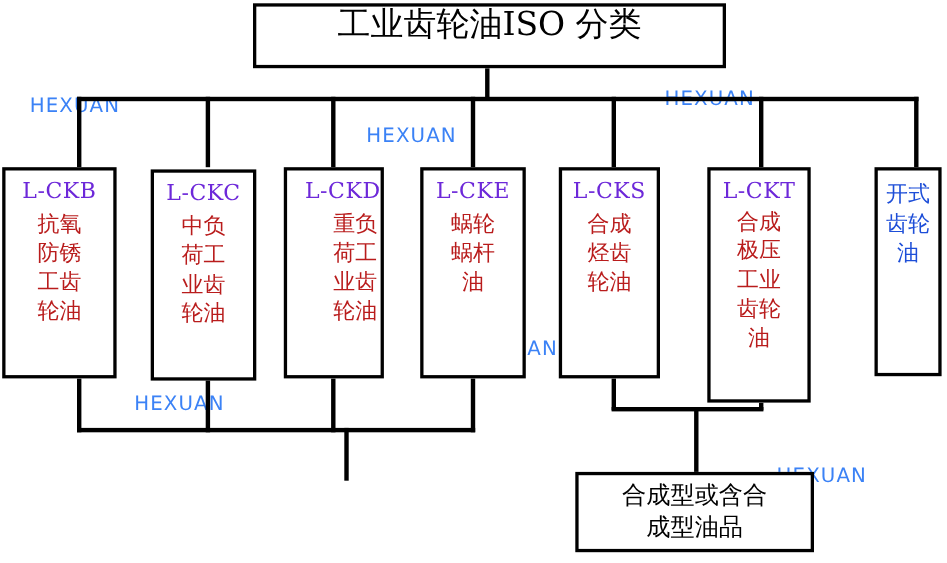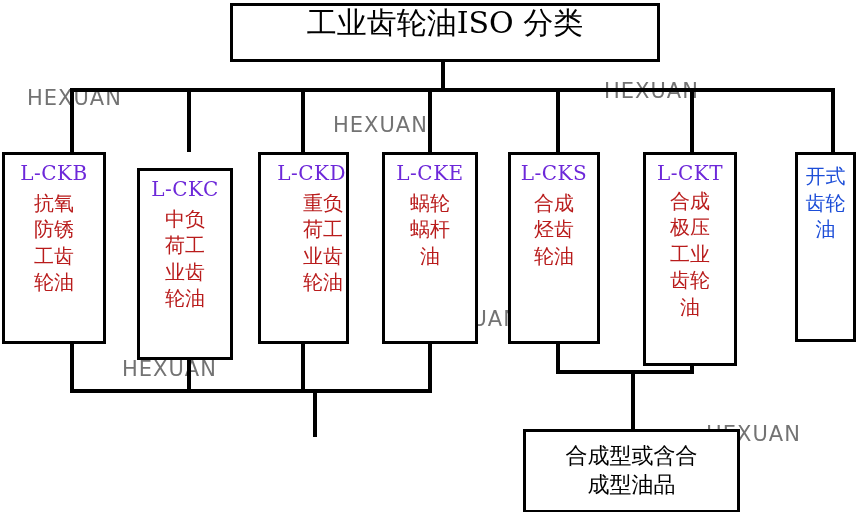--- a/index.html
+++ b/index.html
@@ -72,23 +72,23 @@
     text-align: center;
     padding: 0 6px;
   }
   .line {
     position: absolute;
     background: #000000;
     z-index: 2;
   }
   .wm {
     position: absolute;
-    color: #737373;
+    color: #3b82f6;
     font-family: "DejaVu Sans", "Liberation Sans", sans-serif;
-    font-size: 21px;
+    font-size: 18px;
     letter-spacing: 1px;
     z-index: 1;
     user-select: none;
     white-space: nowrap;
   }
 </style>
 </head>
 <body>
 
 <div id="canvas">
@@ -112,21 +112,21 @@
   <div class="line" style="left:831px; top:88px; width:4px; height:64px;"></div>
 
   <div class="box" style="left:2px; top:152px; width:104px; height:192px;">
     <div class="code">L-CKB</div>
     <div class="cname" style="white-space:pre-line;">抗氧
 防锈
 工齿
 轮油</div>
   </div>
 
-  <div class="box" style="left:137px; top:168px; width:96px; height:192px;">
+  <div class="box" style="left:137px; top:154px; width:96px; height:192px;">
     <div class="code">L-CKC</div>
     <div class="cname" style="white-space:pre-line;">中负
 荷工
 业齿
 轮油</div>
   </div>
 
   <div class="box" style="left:258px; top:152px; width:91px; height:192px;align-items:flex-end;">
     <div class="code">L-CKD</div>
     <div class="cname" style="white-space:pre-line;">重负
@@ -170,21 +170,21 @@
   <div class="line" style="left:428px; top:344px; width:4px; height:49px;"></div>
   <div class="line" style="left:70px;  top:389px; width:362px; height:4px;"></div>
   <div class="line" style="left:313px; top:389px; width:4px; height:48px;"></div>
 
   <div class="line" style="left:556px; top:344px; width:4px; height:29px;"></div>
   <div class="line" style="left:690px; top:366px; width:4px; height:7px;"></div>
   <div class="line" style="left:556px; top:370px; width:138px; height:4px;"></div>
   <div class="line" style="left:631px; top:370px; width:4px; height:61px;"></div>
 
 
-  <div class="box bottom-box" style="left:523px; top:429px; width:217px; height:84px;">
+  <div class="box bottom-box" style="left:523px; top:429px; width:217px; height:73px;">
     <div class="bottom-text" style="white-space:pre-line;">合成型或含合
 成型油品</div>
   </div>
 
   <div class="box title-box" style="left:230px; top:3px; width:430px; height:59px;">
     <div class="title-text">工业齿轮油ISO 分类</div>
   </div>
 
 </div>
 

